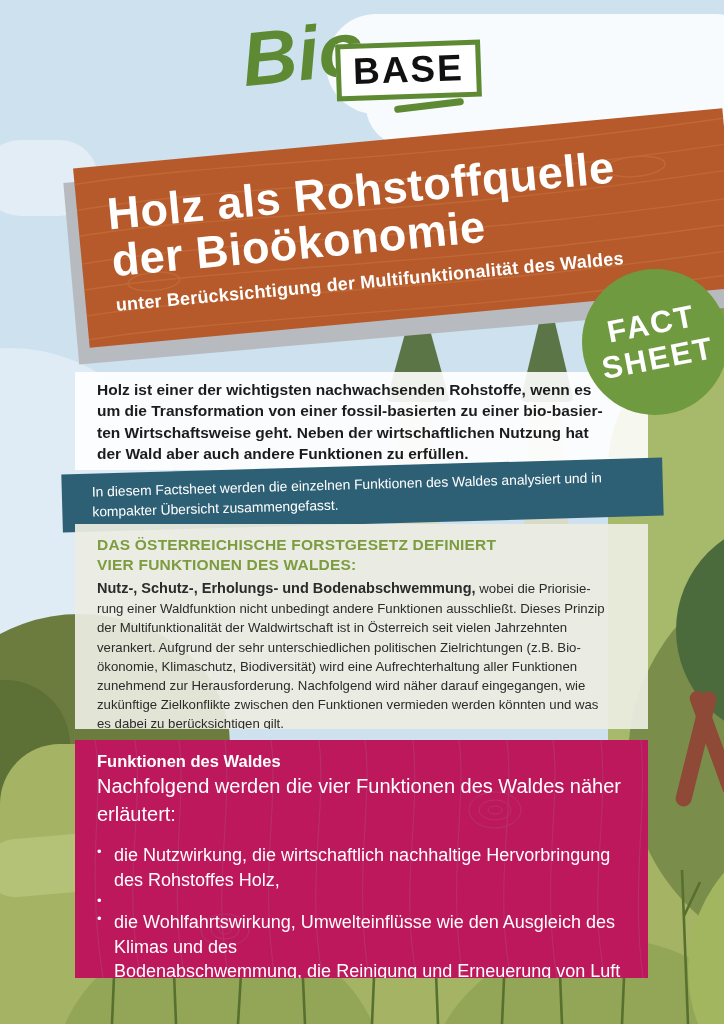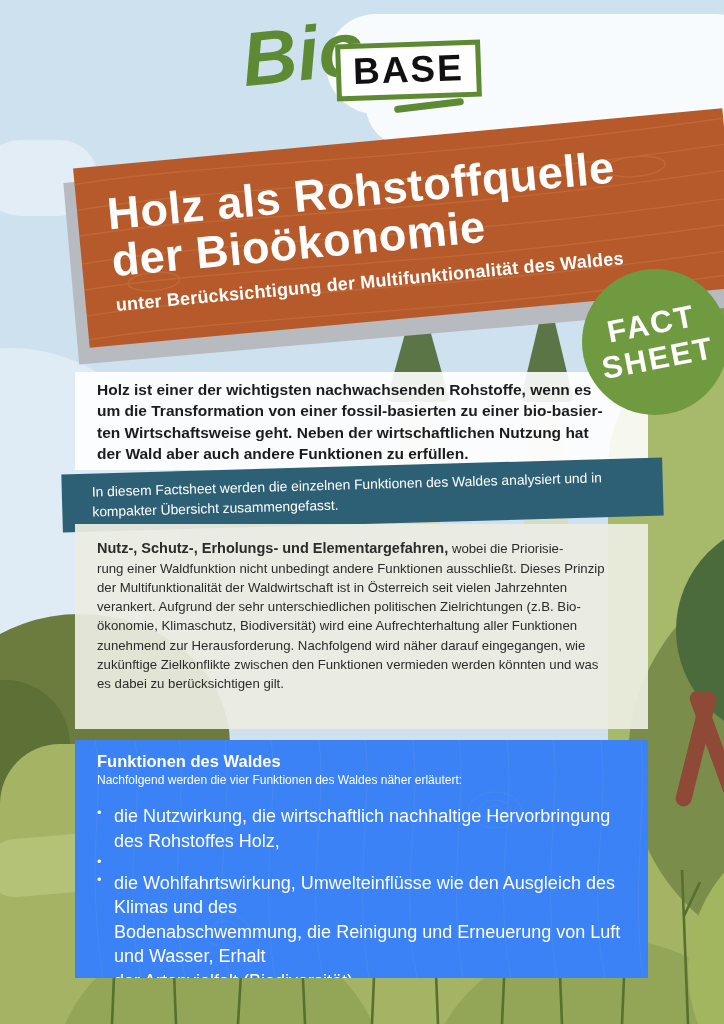--- a/index.html
+++ b/index.html
@@ -84,27 +84,27 @@
   .box-law{
     left:75px;top:524px;width:573px;height:205px;background:rgba(236,237,226,0.93);
     padding:11px 20px 0 22px;box-sizing:border-box;overflow:hidden;color:#2b2b2b;
   }
   .law-heading{font-size:15.5px;font-weight:bold;color:#7d9c3f;line-height:1.3;
     white-space:pre-line;letter-spacing:0.2px;}
   .law-para{margin-top:3px;font-size:13.2px;line-height:1.45;white-space:pre-line;}
   .law-lead{font-weight:bold;font-size:14.5px;}
 
   .box-functions{
-    left:75px;top:740px;width:573px;height:238px;background:#3b82f6;color:#ffffff;
+    left:75px;top:740px;width:573px;height:238px;background:#be185d;color:#ffffff;
     padding:11px 20px 0 22px;box-sizing:border-box;overflow:hidden;
   }
   .topo-svg{position:absolute;left:0;top:0;opacity:0.35;}
   .fn-inner{position:relative;}
   .fn-heading{font-size:16.5px;font-weight:bold;line-height:1.3;}
-  .fn-intro{font-size:12px;line-height:1.4;}
+  .fn-intro{font-size:20px;line-height:1.4;}
   .fn-bullets{margin-top:15px;}
   .bullet{display:flex;margin:0;}
   .bullet-marker{width:17px;flex:0 0 17px;font-size:13px;line-height:1.36;}
   .bullet-text{font-size:18px;line-height:1.36;white-space:pre-line;}
 </style>
 </head>
 <body>
 
 <div class="page">
 
@@ -181,21 +181,23 @@
     <div class="badge-text">FACT
 SHEET</div>
   </div>
 
   <div class="abs note-bar">
     <div class="lines">In diesem Factsheet werden die einzelnen Funktionen des Waldes analysiert und in
 kompakter Übersicht zusammengefasst.</div>
   </div>
 
   <div class="abs box-law">
-    <div class="law-para"><span class="law-lead">Nutz-, Schutz-, Erholungs- und Elementargefahren,</span><span> wobei die Priorisie-
+    <div class="law-heading">DAS ÖSTERREICHISCHE FORSTGESETZ DEFINIERT
+VIER FUNKTIONEN DES WALDES:</div>
+    <div class="law-para"><span class="law-lead">Nutz-, Schutz-, Erholungs- und Bodenabschwemmung,</span><span> wobei die Priorisie-
 rung einer Waldfunktion nicht unbedingt andere Funktionen ausschließt. Dieses Prinzip
 der Multifunktionalität der Waldwirtschaft ist in Österreich seit vielen Jahrzehnten
 verankert. Aufgrund der sehr unterschiedlichen politischen Zielrichtungen (z.B. Bio-
 ökonomie, Klimaschutz, Biodiversität) wird eine Aufrechterhaltung aller Funktionen
 zunehmend zur Herausforderung. Nachfolgend wird näher darauf eingegangen, wie
 zukünftige Zielkonflikte zwischen den Funktionen vermieden werden könnten und was
 es dabei zu berücksichtigen gilt.</span></div>
   </div>
 
   <div class="abs box-functions">

